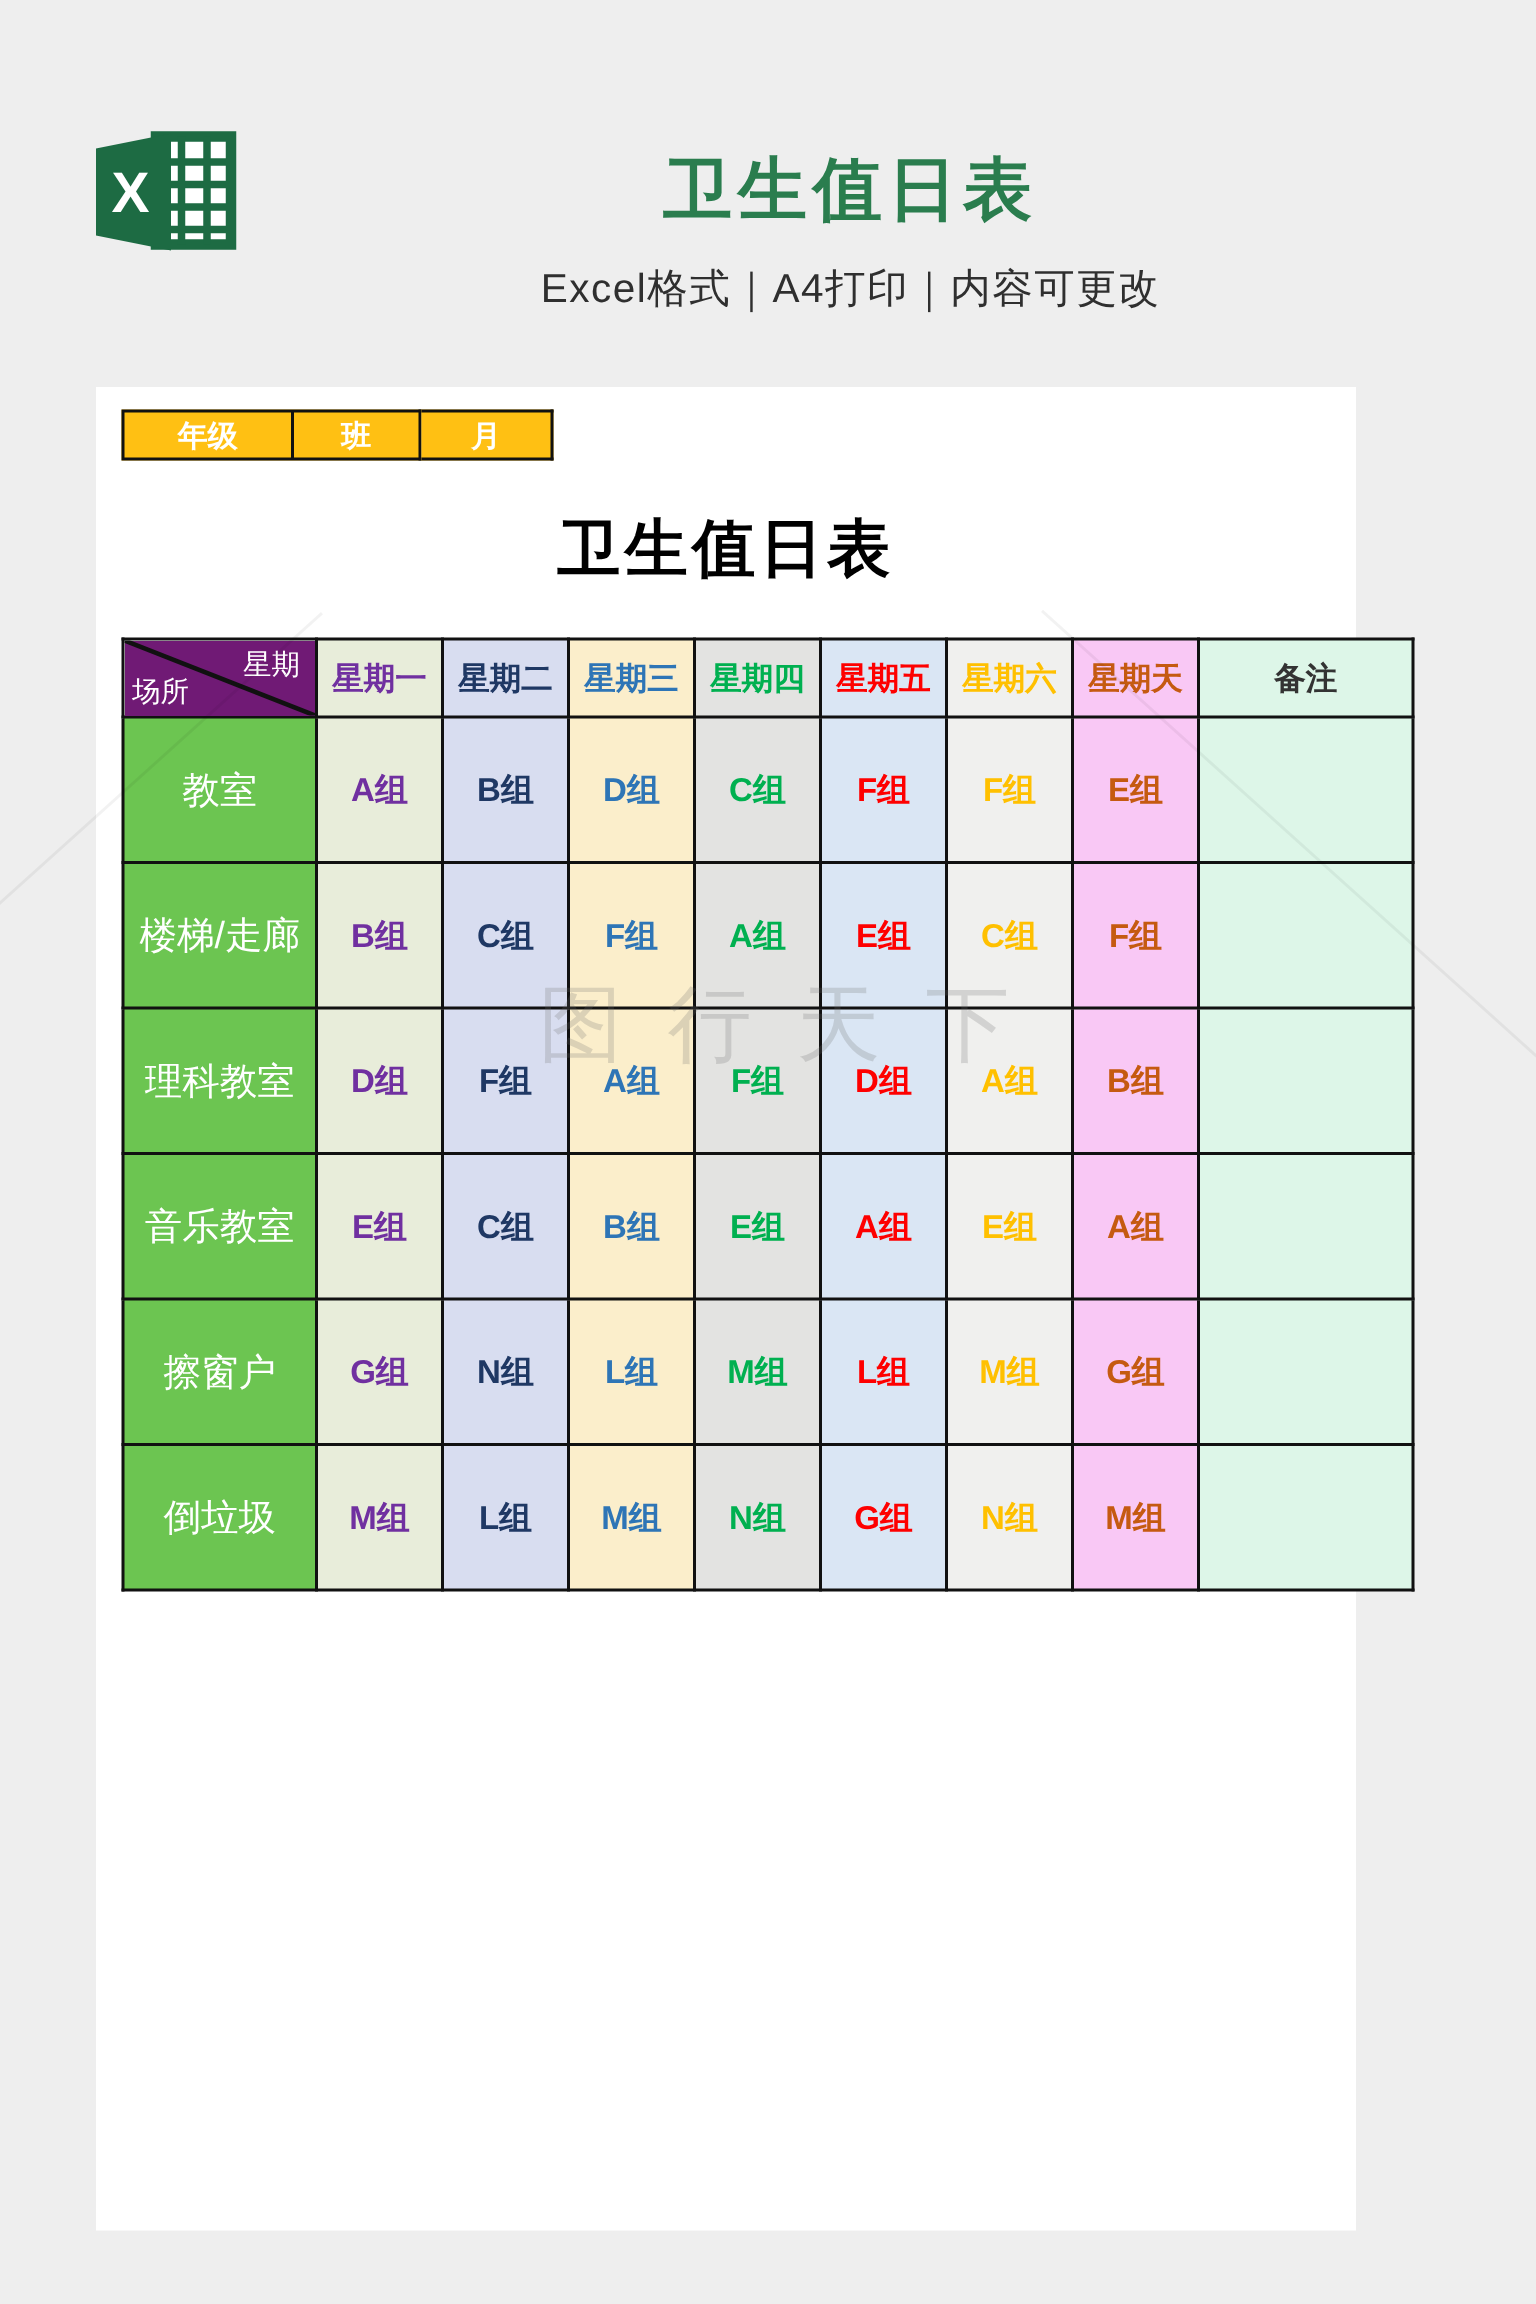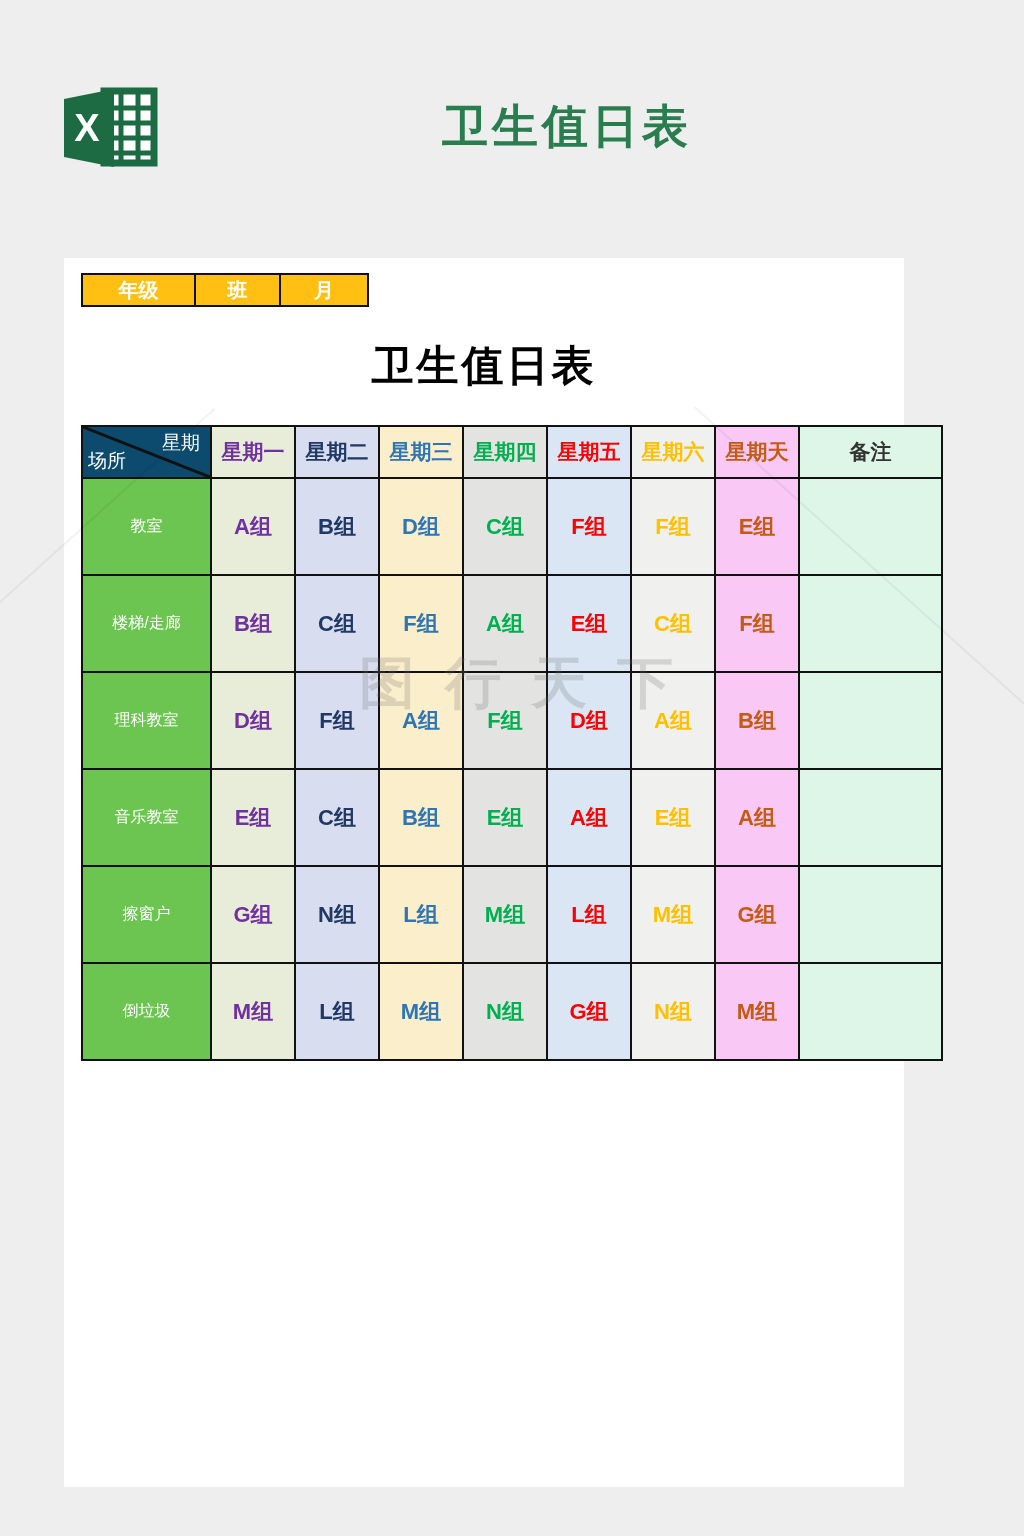--- a/index.html
+++ b/index.html
@@ -42,33 +42,33 @@
     font-size:42px; font-weight:900; color:#000; letter-spacing:3px;
   }
 
   
   .duty-table-wrap { position:absolute; left:17px; top:167px; }
   table { border-collapse:collapse; table-layout:fixed; width:860px; }
   td, th { border:2px solid #111; text-align:center; vertical-align:middle; padding:0; }
   thead th { height:52px; font-size:21px; font-weight:bold; }
   tbody td { height:97px; font-size:22px; font-weight:bold; }
 
-  .corner-cell { position:relative; background:#0c4a6e; color:#fff; font-weight:normal; }
+  .corner-cell { position:relative; background:#701a75; color:#fff; font-weight:normal; }
   .corner-cell svg { position:absolute; left:0; top:0; width:100%; height:100%; }
   .corner-top { position:absolute; right:10px; top:3px; font-size:19px; }
   .corner-bottom { position:absolute; left:5px; bottom:3px; font-size:19px; }
 
-  .place-cell { background:#6cc551; color:#ffffff; font-weight:normal; font-size:16px; }
+  .place-cell { background:#6cc551; color:#ffffff; font-weight:normal; font-size:25px; }
   .remark-head { background:#ddf6e8; color:#333; }
   .remark-cell { background:#ddf6e8; }
 
   
   .watermark {
     position:absolute; left:295px; top:388px; pointer-events:none;
-    font-size:56px; font-weight:bold; color:#6d6d6d; opacity:0.22;
+    font-size:56px; font-weight:normal; color:#6d6d6d; opacity:0.22;
     letter-spacing:30px; white-space:nowrap;
   }
   .wm-line { position:absolute; pointer-events:none; background:rgba(0,0,0,0.05); }
   .wm-line-1 { left:150px; top:150px; width:2px; height:900px; transform:rotate(48deg); transform-origin:top left; }
   .wm-line-2 { left:630px; top:150px; width:2px; height:900px; transform:rotate(-48deg); transform-origin:top left; }
 </style>
 </head>
 <body>
 
 <div class="banner">
@@ -80,20 +80,21 @@
       <line x1="46" y1="52" x2="96" y2="52" stroke="#1d6b43" stroke-width="5"></line>
       <line x1="46" y1="67" x2="96" y2="67" stroke="#1d6b43" stroke-width="5"></line>
       <line x1="63" y1="5" x2="63" y2="77" stroke="#1d6b43" stroke-width="5"></line>
       <line x1="80" y1="5" x2="80" y2="77" stroke="#1d6b43" stroke-width="5"></line>
       <polygon points="6,13 56,3 56,81 6,71" fill="#1d6b43"></polygon>
       <text x="29" y="55" font-size="38" font-weight="bold" fill="#ffffff" text-anchor="middle" font-family="Liberation Sans, sans-serif">X</text>
     </svg>
   </div>
   <div class="banner-text">
     <div class="banner-title">卫生值日表</div>
+    <div class="banner-subtitle">Excel格式｜A4打印｜内容可更改</div>
   </div>
 </div>
 
 <div class="page">
 
   <div class="fields-row">
     <div class="field-cell field-grade">年级</div>
     <div class="field-cell field-class">班</div>
     <div class="field-cell field-month">月</div>
   </div>

